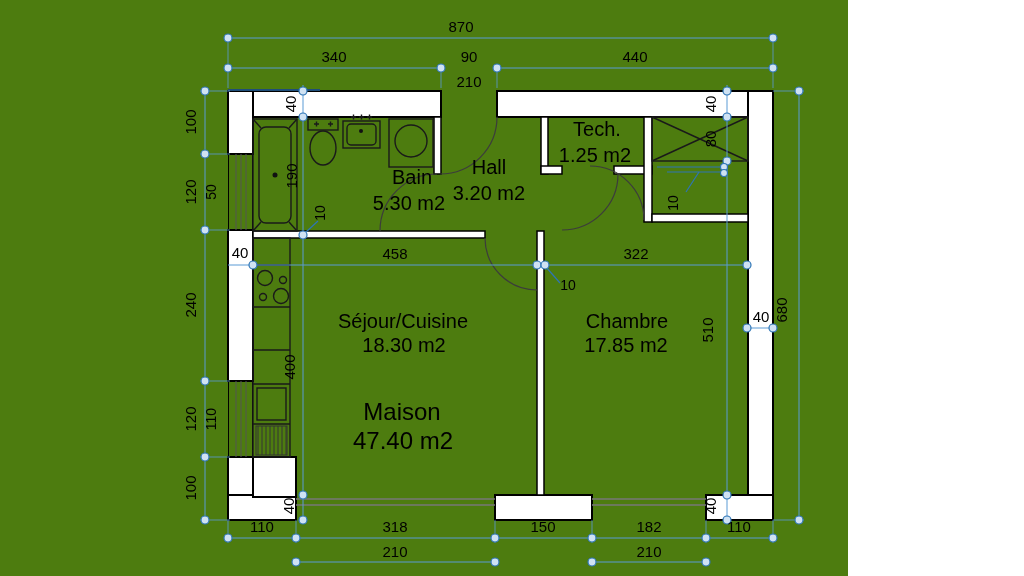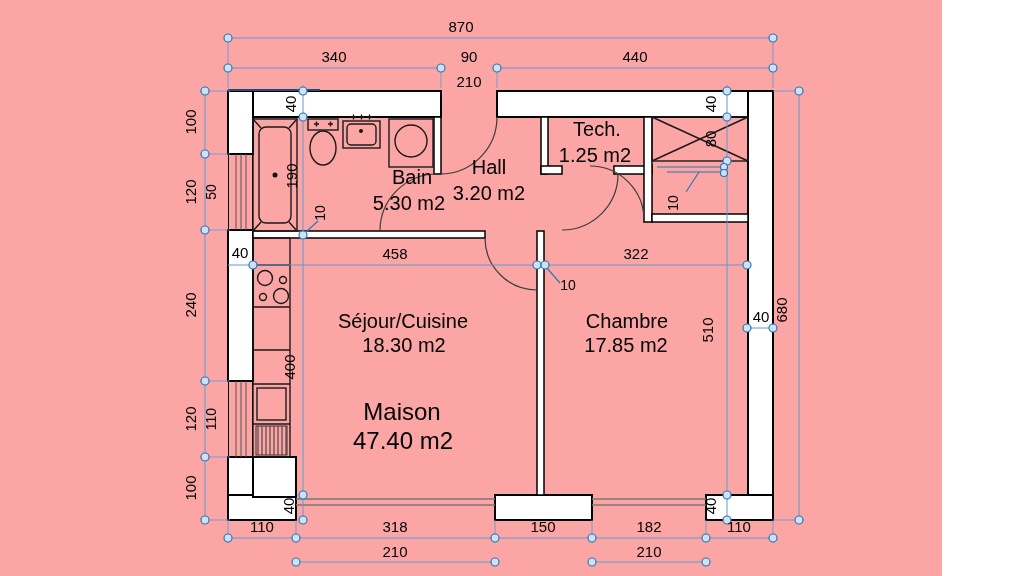--- a/index.html
+++ b/index.html
@@ -1,16 +1,16 @@
 <!DOCTYPE html>
 <html><head>
 <meta charset="utf-8">
 <style>
   html,body{margin:0;padding:0;background:#fff;}
-  #stage{position:relative;width:942px;height:576px;background:#fca5a5;overflow:hidden;
+  #stage{position:relative;width:848px;height:576px;background:#4d7c0f;overflow:hidden;
          font-family:"Liberation Sans",sans-serif;text-align:right;}
   svg text{font-family:"Liberation Sans",sans-serif;fill:#000;}
   .dim{font-size:15px;}
   .dim-sm{font-size:14px;}
   .room{font-size:20px;}
   .title{font-size:24px;}
   .wall{fill:#ffffff;stroke:#000000;stroke-width:2;}
   .iwall{fill:#ffffff;stroke:#000000;stroke-width:1.5;}
   .fix{fill:none;stroke:#1a1a1a;stroke-width:1.4;}
   .door{fill:none;stroke:#3c3c3c;stroke-width:1.2;}

